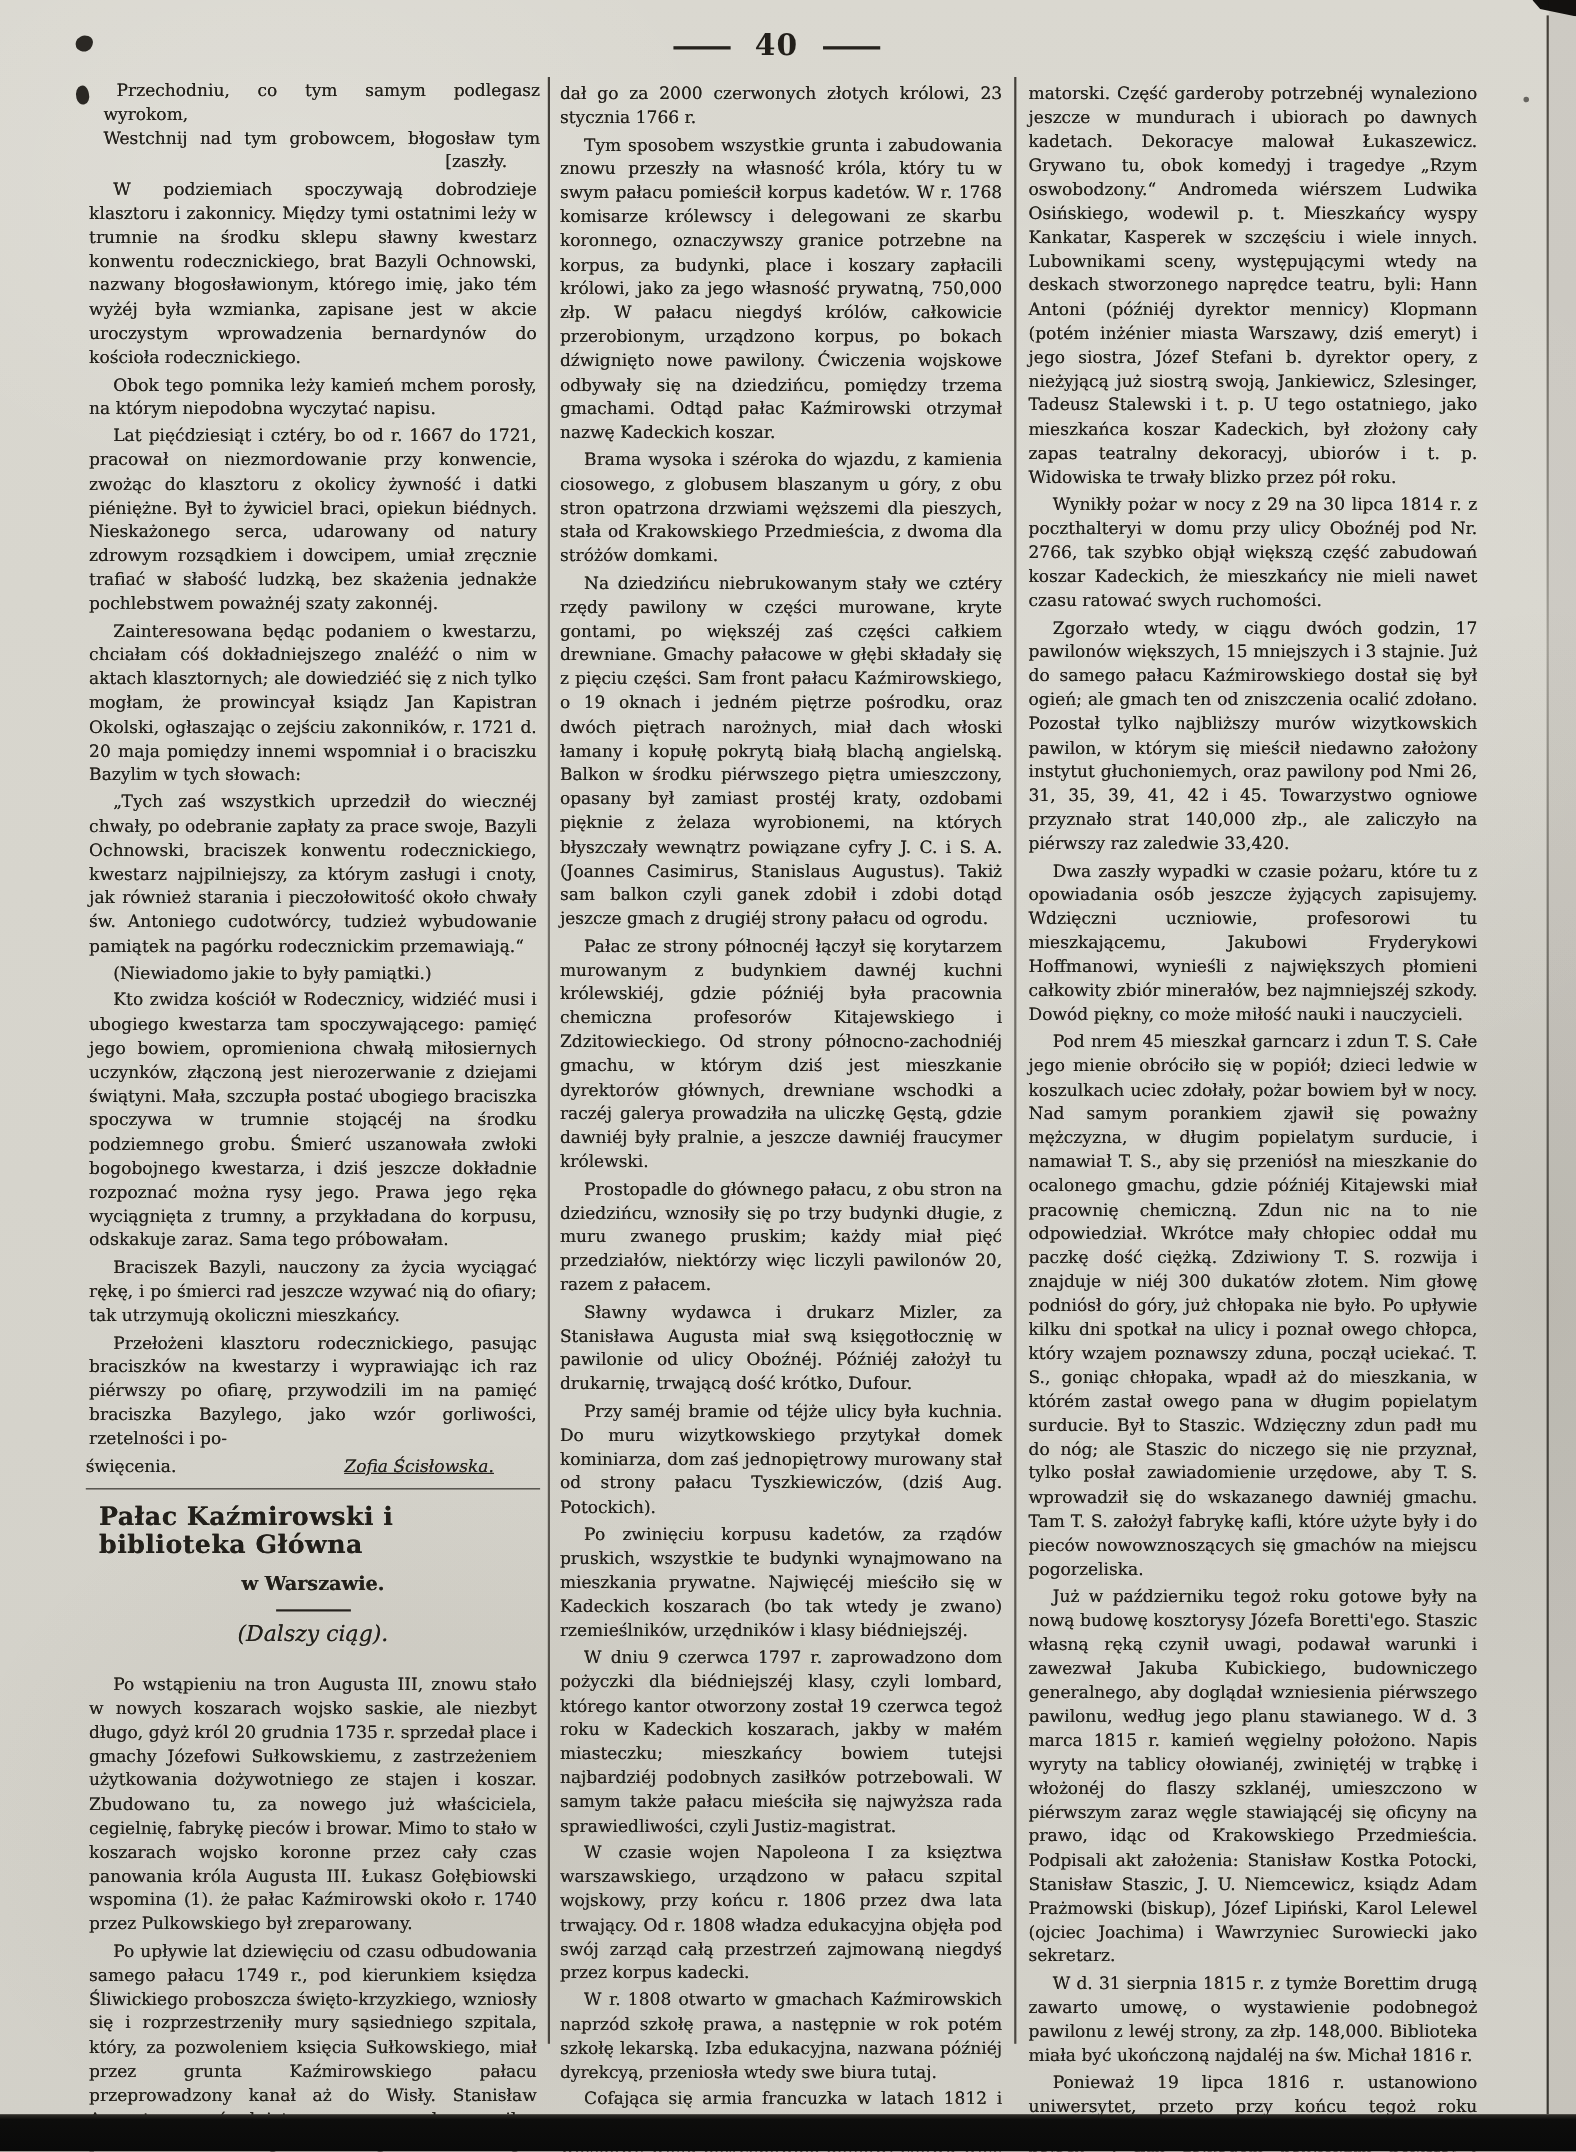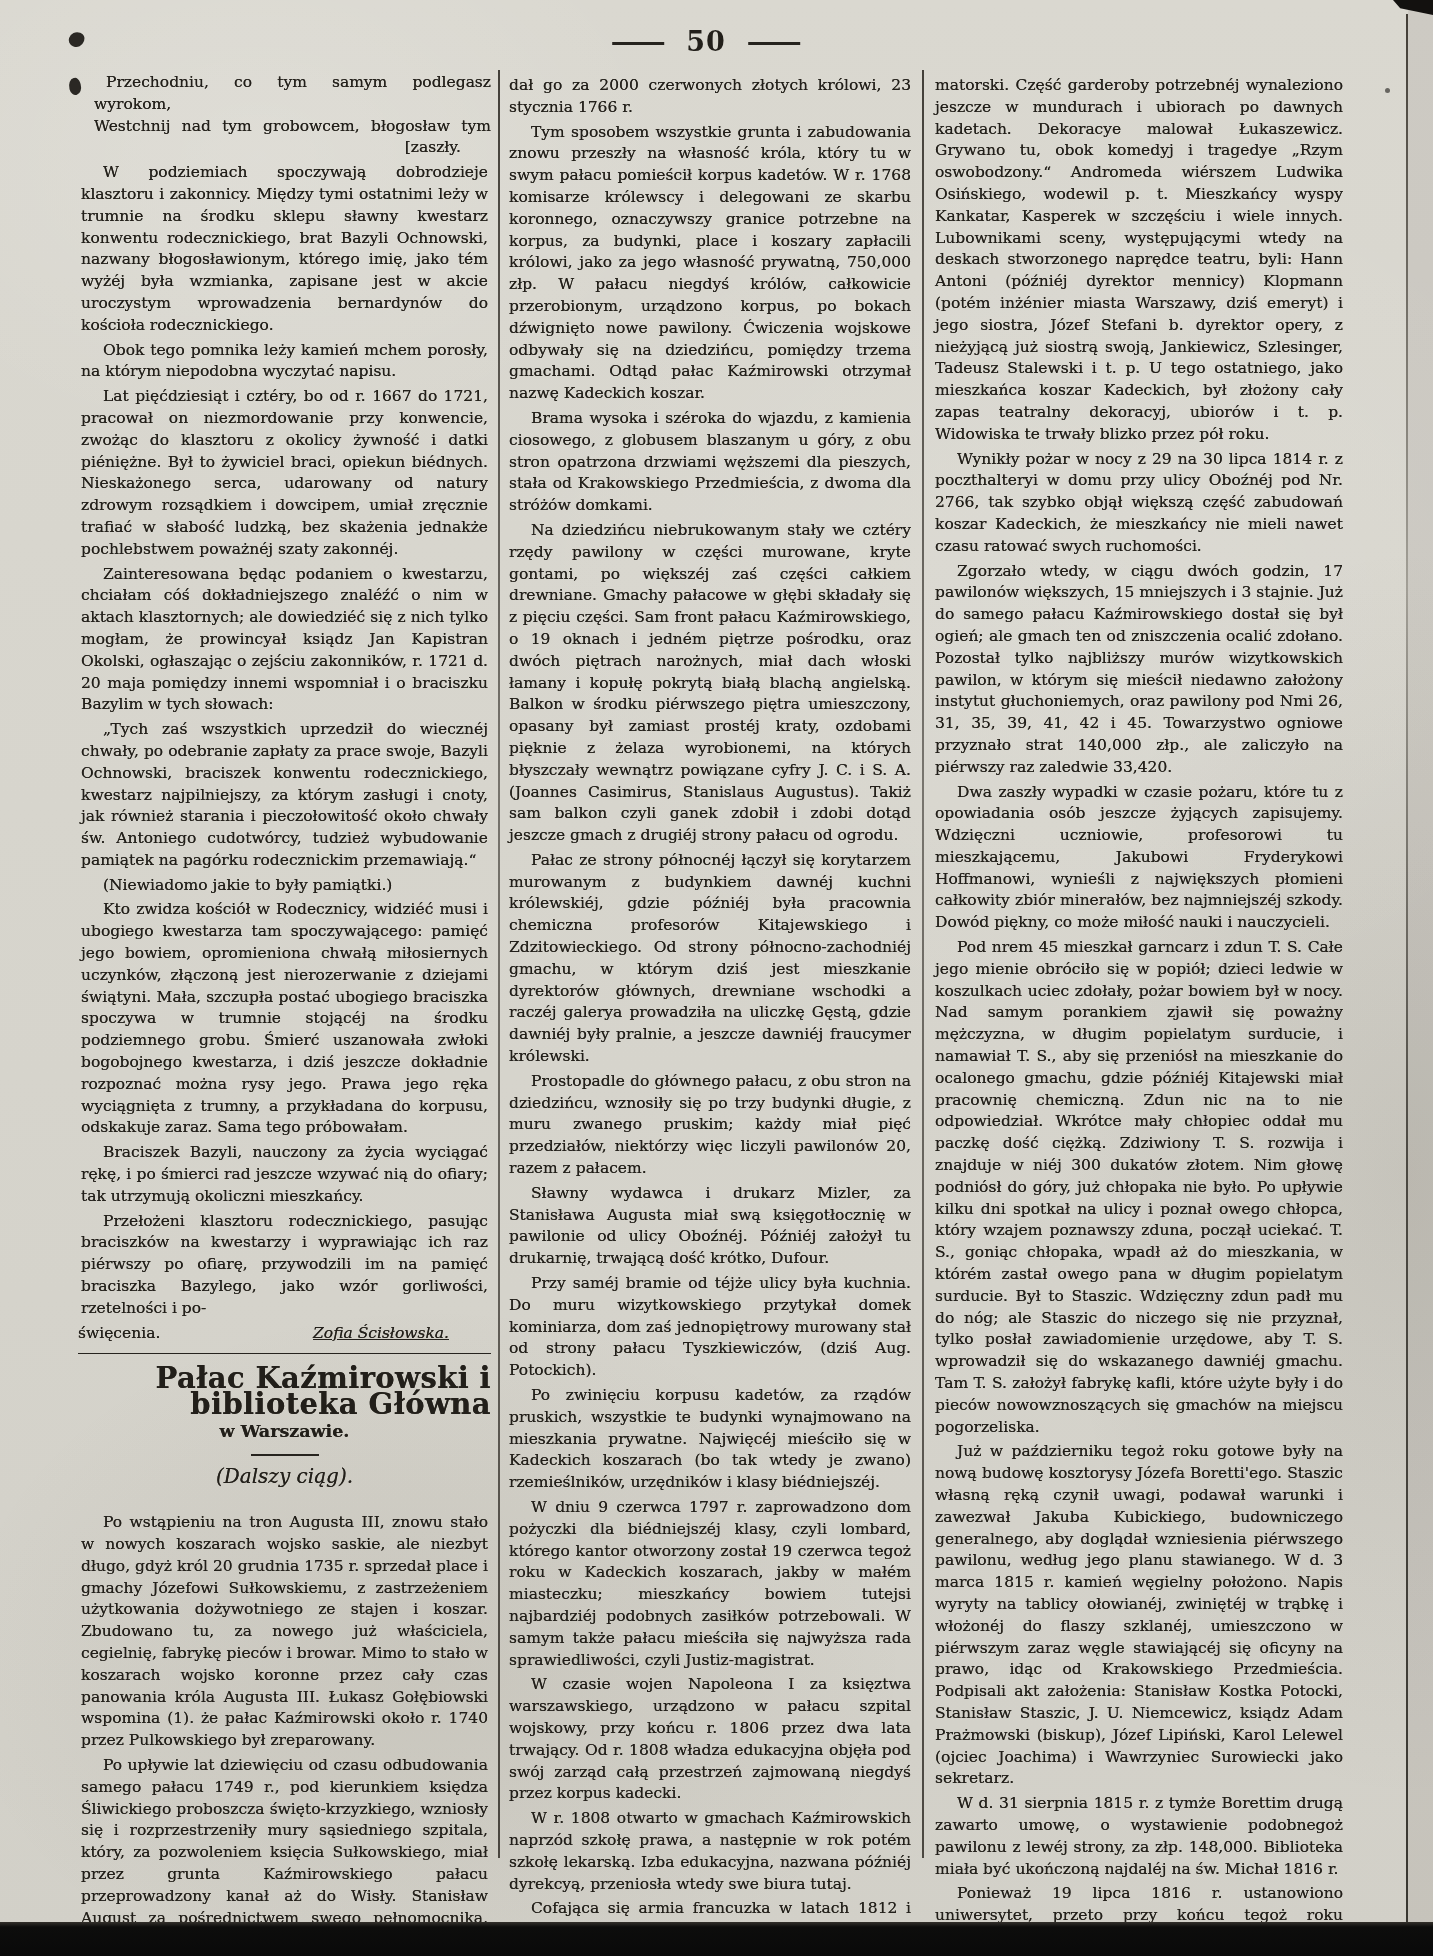--- a/index.html
+++ b/index.html
@@ -39,21 +39,21 @@
   
   .verse{margin:0 0 2px 16px;}
   .verse .v1,.verse .v2{text-align:justify;text-align-last:justify;}
   .verse .v1{text-indent:12px;}
   .verse .v3{text-align:right;padding-right:30px;}
   
   .sigline{display:flex;justify-content:space-between;align-items:baseline;}
   .sigline .sig{font-style:italic;padding-right:42px;text-decoration:underline;}
   
   .art-rule{border:none;border-top:1.6px solid #26231e;margin:9px 0 11px 0;}
-  .art-title{margin:0;text-align:right;font-size:29px;font-weight:bold;
+  .art-title{margin:12px;text-align:left;font-size:23px;font-weight:bold;
              letter-spacing:.4px;line-height:26px;text-indent:0;}
   .art-sub{margin:4px 0 12px 0;text-align:center;font-size:17.5px;font-weight:bold;
            line-height:21px;text-indent:0;}
   .short-rule{width:68px;height:2px;background:#26231e;margin:11px auto 10px auto;}
   .dalszy{margin:0 0 24px 0;text-align:center;font-style:italic;font-size:20px;text-indent:0;}
   
   #bottom-band{position:absolute;left:0;top:1922px;width:1433px;height:34px;
                background:linear-gradient(180deg,#33302b 0,#0d0d0c 5px,#090909 100%);}
   #crease-line{position:absolute;left:1406px;top:14px;width:2px;height:1908px;
                background:linear-gradient(180deg,rgba(50,45,38,.9),rgba(60,55,45,.35) 30%,rgba(45,42,36,.8) 60%,rgba(40,38,32,.9));}
@@ -65,21 +65,21 @@
   #ink-spot-2{left:69px;top:78px;width:12px;height:17px;transform:rotate(-15deg);}
   #ink-spot-3{left:1385px;top:88px;width:5px;height:5px;border-radius:50%;opacity:.6;}
 </style>
 </head>
 <body>
 
 <div class="paper"></div>
 
 <div class="pagehead">
   <span class="dash"></span>
-  <span class="num">50</span>
+  <span class="num">40</span>
   <span class="dash"></span>
 </div>
 
 <div class="vline" id="divider-1"></div>
 <div class="vline" id="divider-2"></div>
 
 <div class="col" id="column-1">
   <div class="verse">
     <div class="v1">Przechodniu, co tym samym podlegasz wyrokom,</div>
     <div class="v2">Westchnij nad tym grobowcem, błogosław tym</div>

